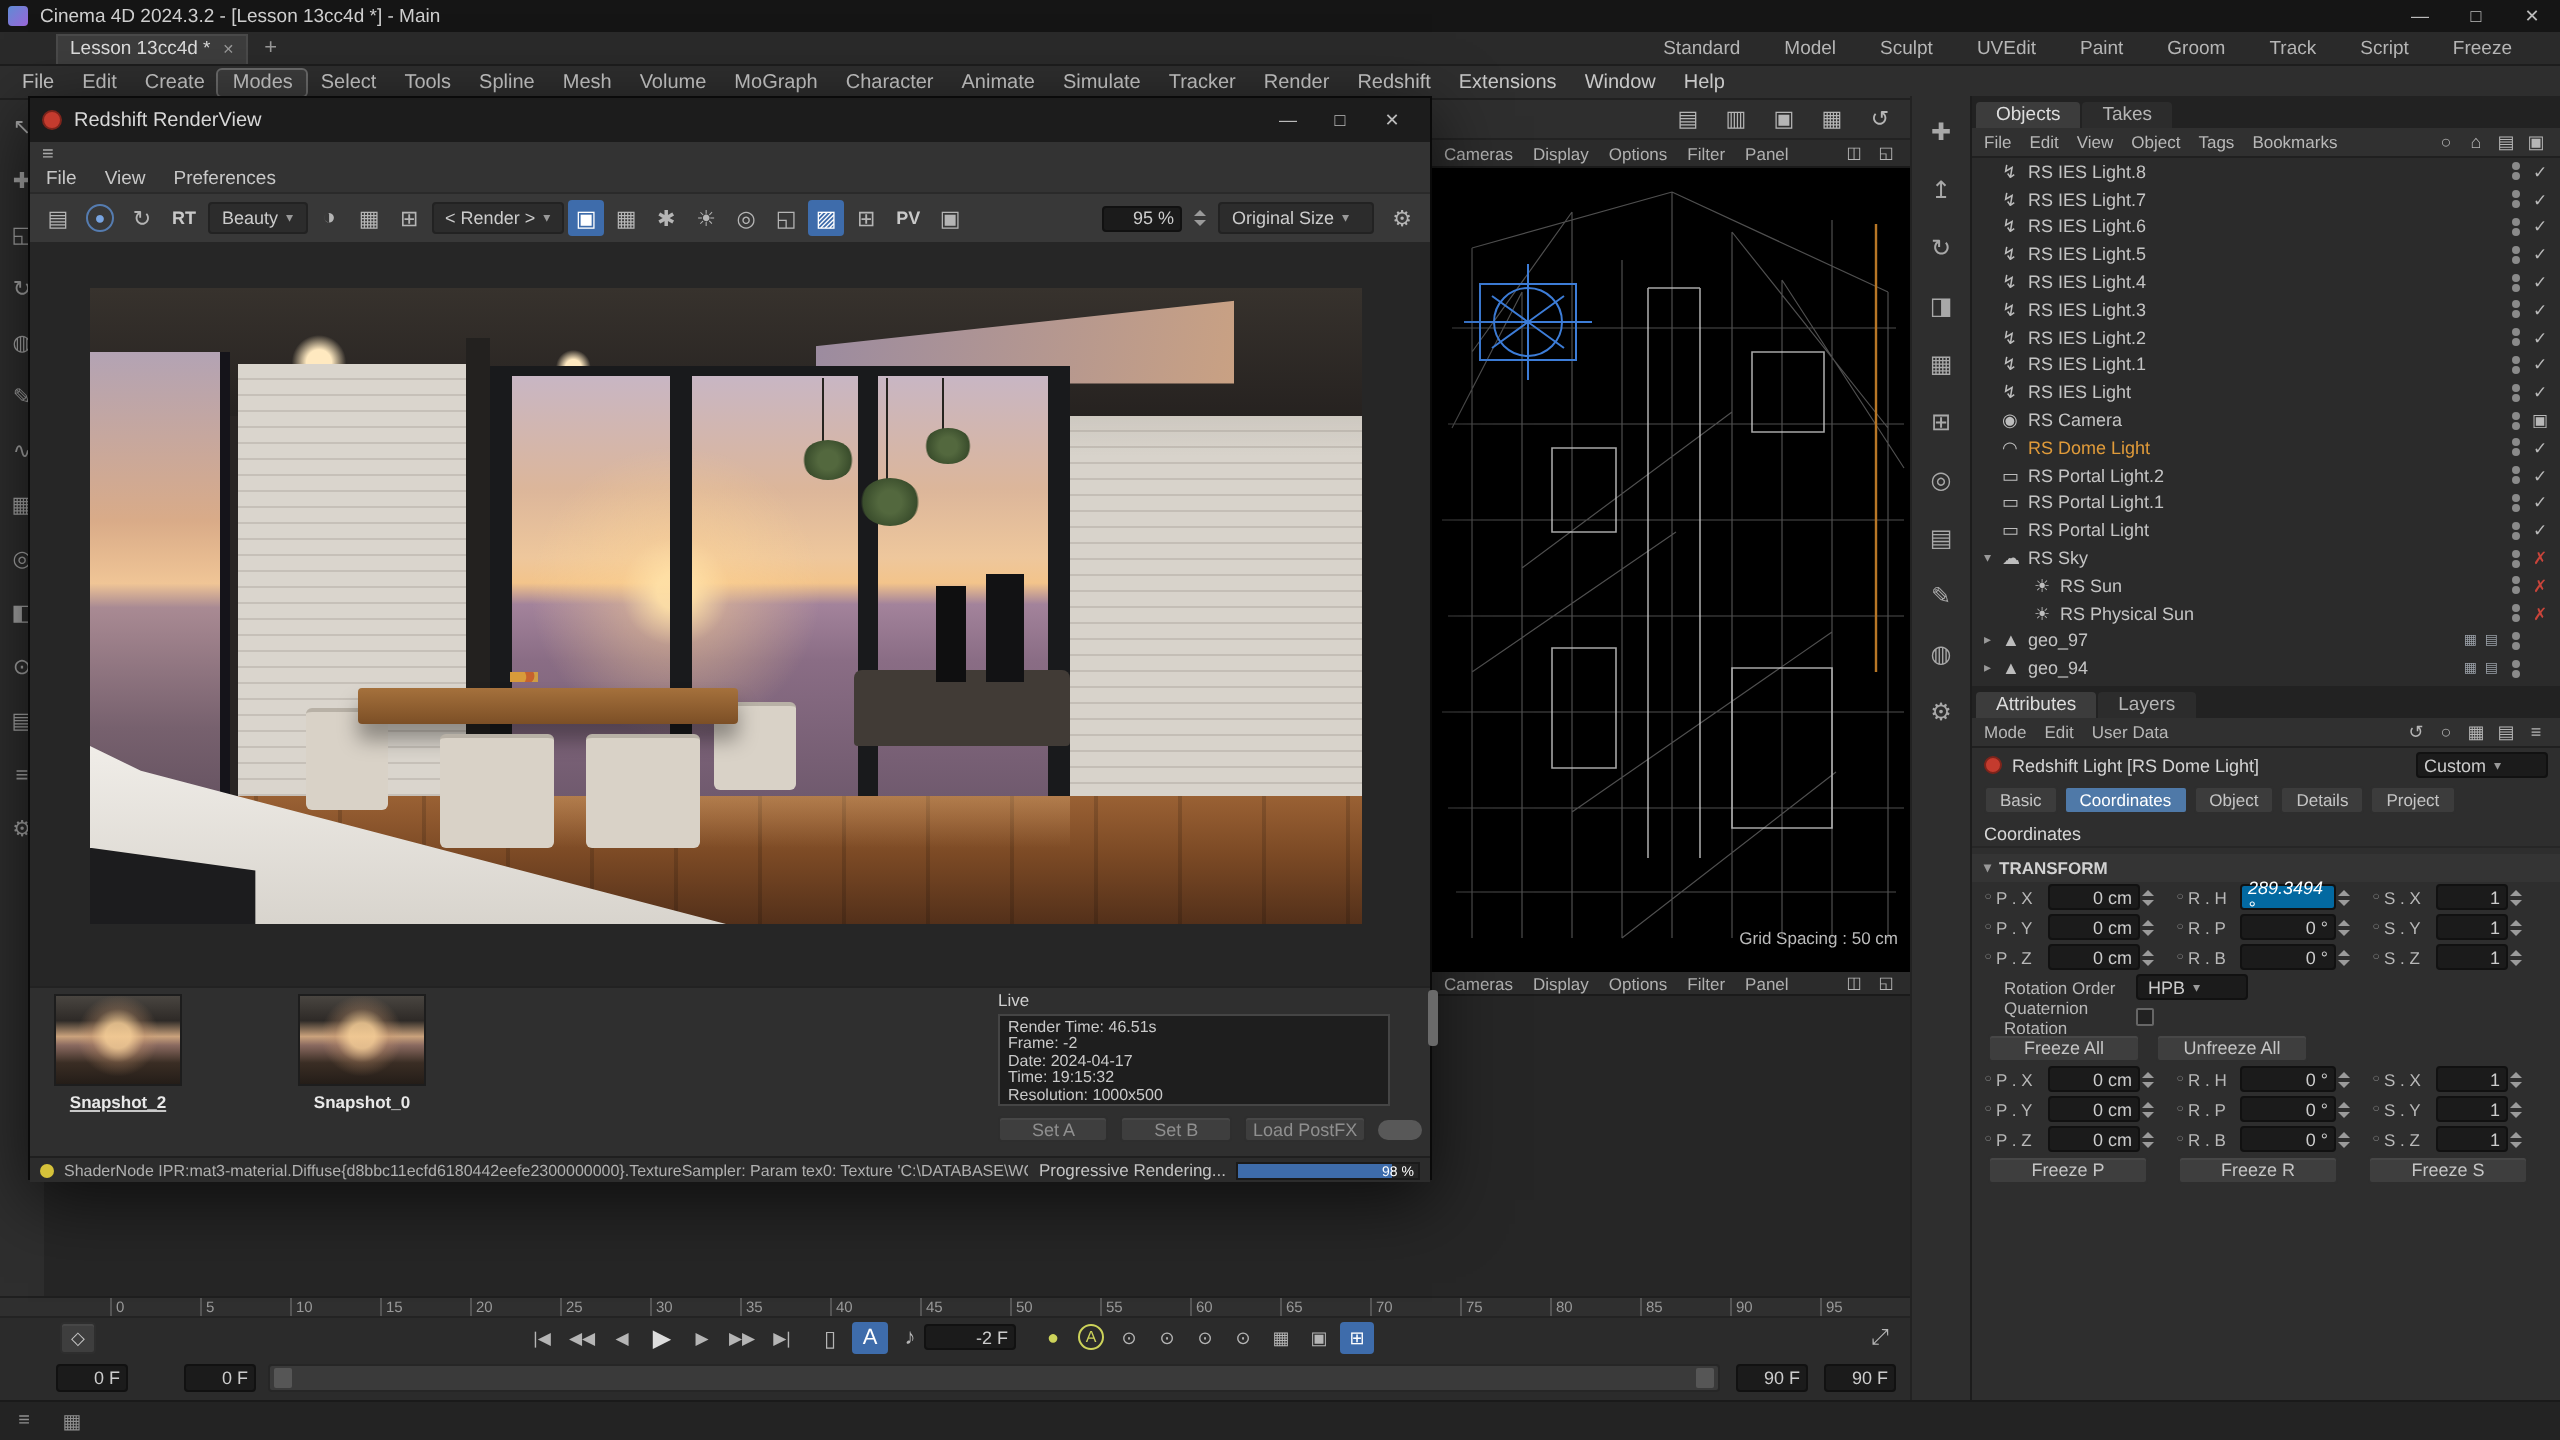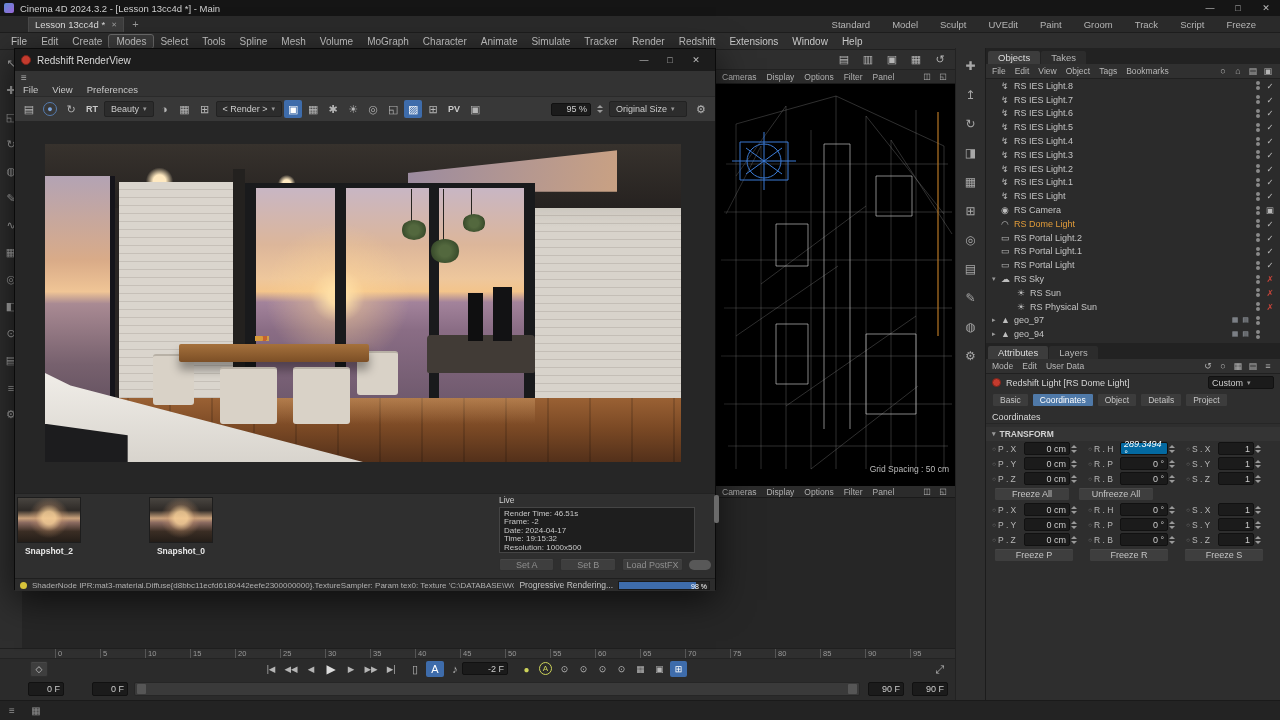--- a/index.html
+++ b/index.html
@@ -703,20 +703,28 @@
           <span class="adot g2"></span>
           <span class="albl">R . B</span>
           <span class="fld fw2">0 °</span>
           <span class="stp"></span>
           <span class="adot g3"></span>
           <span class="albl">S . Z</span>
           <span class="fld fw3">1</span>
           <span class="stp"></span>
         </div>
       </div>
+    <div class="optrow">
+      <span class="lbl">Rotation Order</span>
+      <span id="rotorder" class="fld drop">HPB</span>
+    </div>
+    <div class="optrow">
+      <span class="lbl">Quaternion Rotation</span>
+      <span class="chk"></span>
+    </div>
 
     <div class="btnrow">
 
     <span class="btn" style="width:76px;">Freeze All</span>
         <span class="btn" style="width:76px;">Unfreeze All</span>
       </div>
     <div>
 
         <div class="arow">
           <span class="adot"></span>
@@ -926,21 +934,21 @@
         <div class="r-table"></div>
         <div class="r-fruit"></div>
         <div class="r-chair r-c2"></div>
         <div class="r-chair r-c3"></div>
         <div class="r-counter"></div>
         <div class="r-stove"></div>
       </div>
     </div>
 
     <div id="rs-snaps">
-      <div class="snap" style="left:2px;">
+      <div class="snap" style="left:12px;text-decoration:underline;">
         <div class="thumb-img"></div>
         <div class="snap-label">Snapshot_2</div>
       </div>
       <div class="snap" style="left:134px;">
         <div class="thumb-img"></div>
         <div class="snap-label">Snapshot_0</div>
       </div>
       <div id="live-wrap">
         <div id="live-label">Live</div>
         <div id="live-box">

